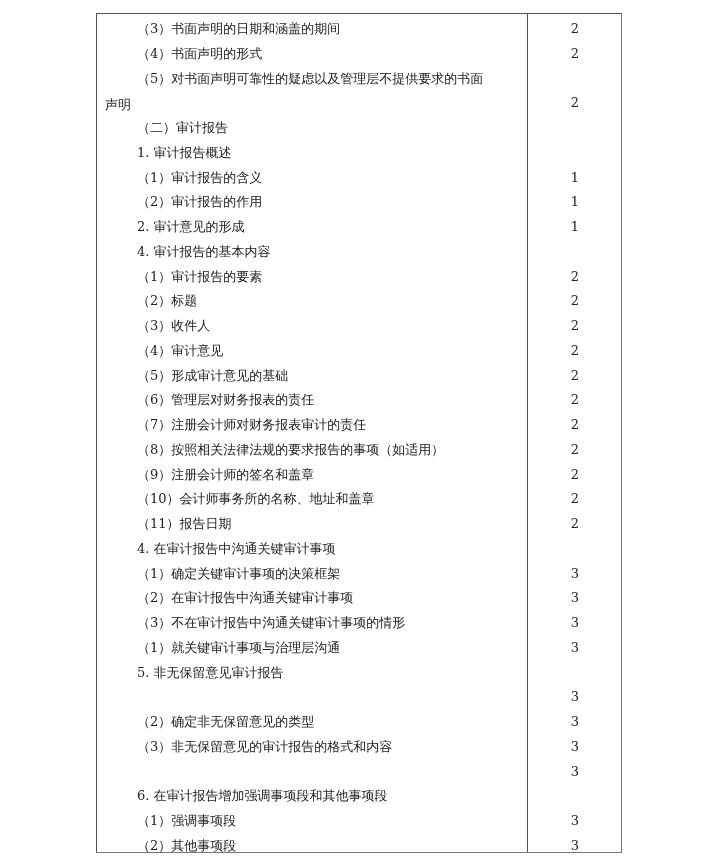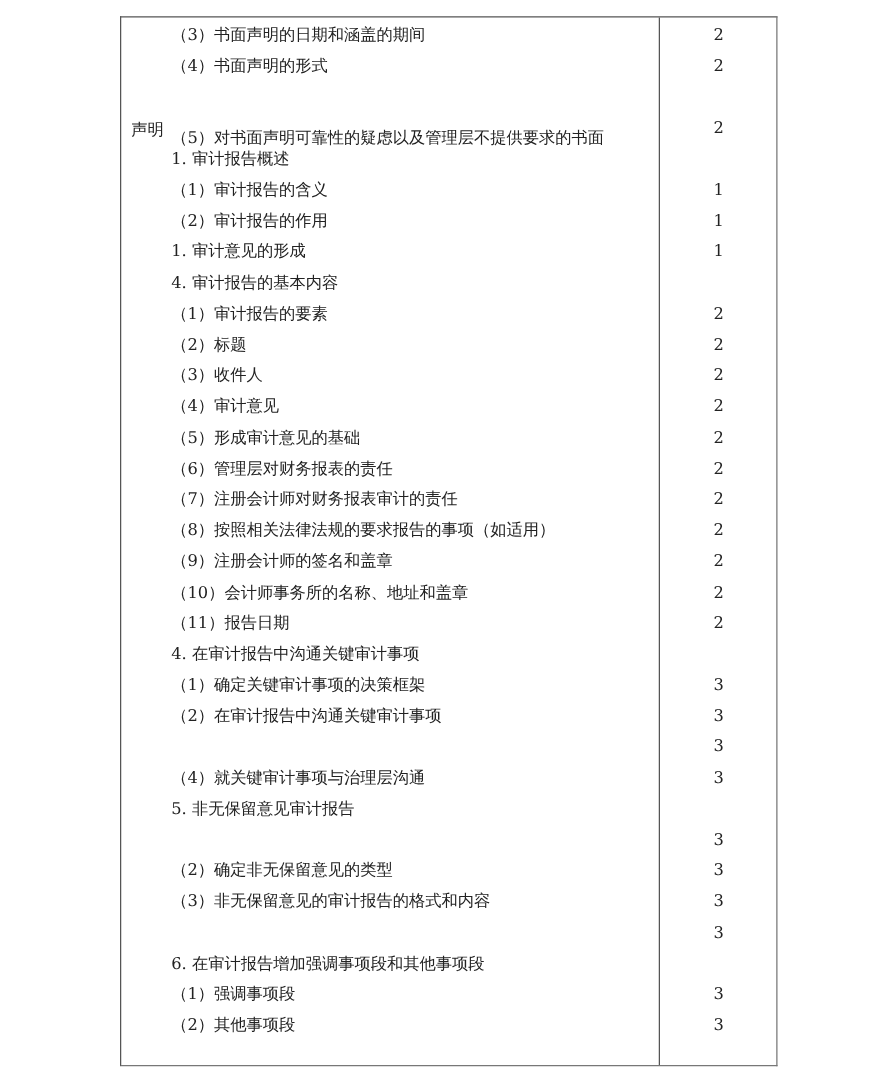--- a/index.html
+++ b/index.html
@@ -57,21 +57,20 @@
     left: 430px;
     width: 96px;
     text-align: center;
     top: 0;
   }
   .row.wrap {
     height: 49.5px;
   }
   .row.wrap .item {
     left: 40px;
-    margin-top: 32px;
   }
   .row.wrap .item-cont {
     position: absolute;
     left: 8px;
     top: 26px;
     white-space: nowrap;
   }
   .row.wrap .hours {
     top: 24.75px;
   }
@@ -89,33 +88,37 @@
       <div class="row">
         <span class="item">（4）书面声明的形式</span>
         <span class="hours">2</span>
       </div>
       <div class="row wrap">
         <span class="item">（5）对书面声明可靠性的疑虑以及管理层不提供要求的书面</span>
         <span class="item-cont">声明</span>
         <span class="hours">2</span>
       </div>
       <div class="row">
+        <span class="item">（二）审计报告</span>
+        <span class="hours"></span>
+      </div>
+      <div class="row">
         <span class="item">1. 审计报告概述</span>
         <span class="hours"></span>
       </div>
       <div class="row">
         <span class="item">（1）审计报告的含义</span>
         <span class="hours">1</span>
       </div>
       <div class="row">
         <span class="item">（2）审计报告的作用</span>
         <span class="hours">1</span>
       </div>
       <div class="row">
-        <span class="item">1. 审计意见的形成</span>
+        <span class="item">2. 审计意见的形成</span>
         <span class="hours">1</span>
       </div>
       <div class="row">
         <span class="item">4. 审计报告的基本内容</span>
         <span class="hours"></span>
       </div>
       <div class="row">
         <span class="item">（1）审计报告的要素</span>
         <span class="hours">2</span>
       </div>
@@ -165,24 +168,25 @@
       </div>
       <div class="row">
         <span class="item">（1）确定关键审计事项的决策框架</span>
         <span class="hours">3</span>
       </div>
       <div class="row">
         <span class="item">（2）在审计报告中沟通关键审计事项</span>
         <span class="hours">3</span>
       </div>
       <div class="row">
-        <span class="hours">3</span>
-      </div>
-      <div class="row">
-        <span class="item">（4）就关键审计事项与治理层沟通</span>
+        <span class="item">（3）不在审计报告中沟通关键审计事项的情形</span>
+        <span class="hours">3</span>
+      </div>
+      <div class="row">
+        <span class="item">（1）就关键审计事项与治理层沟通</span>
         <span class="hours">3</span>
       </div>
       <div class="row">
         <span class="item">5. 非无保留意见审计报告</span>
         <span class="hours"></span>
       </div>
       <div class="row">
         <span class="hours">3</span>
       </div>
       <div class="row">

